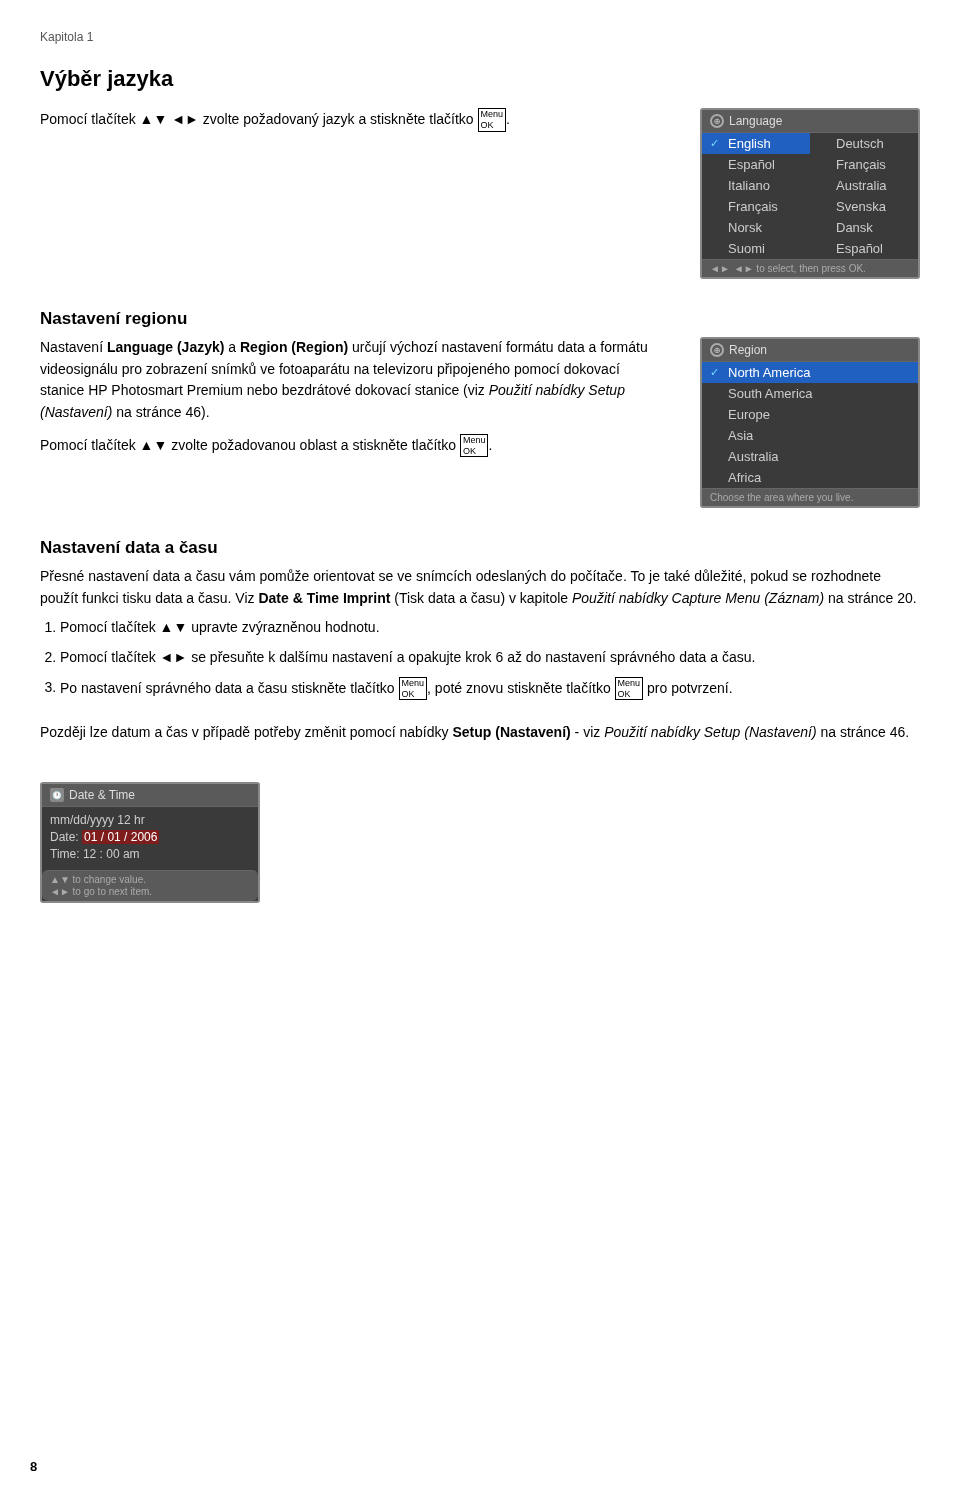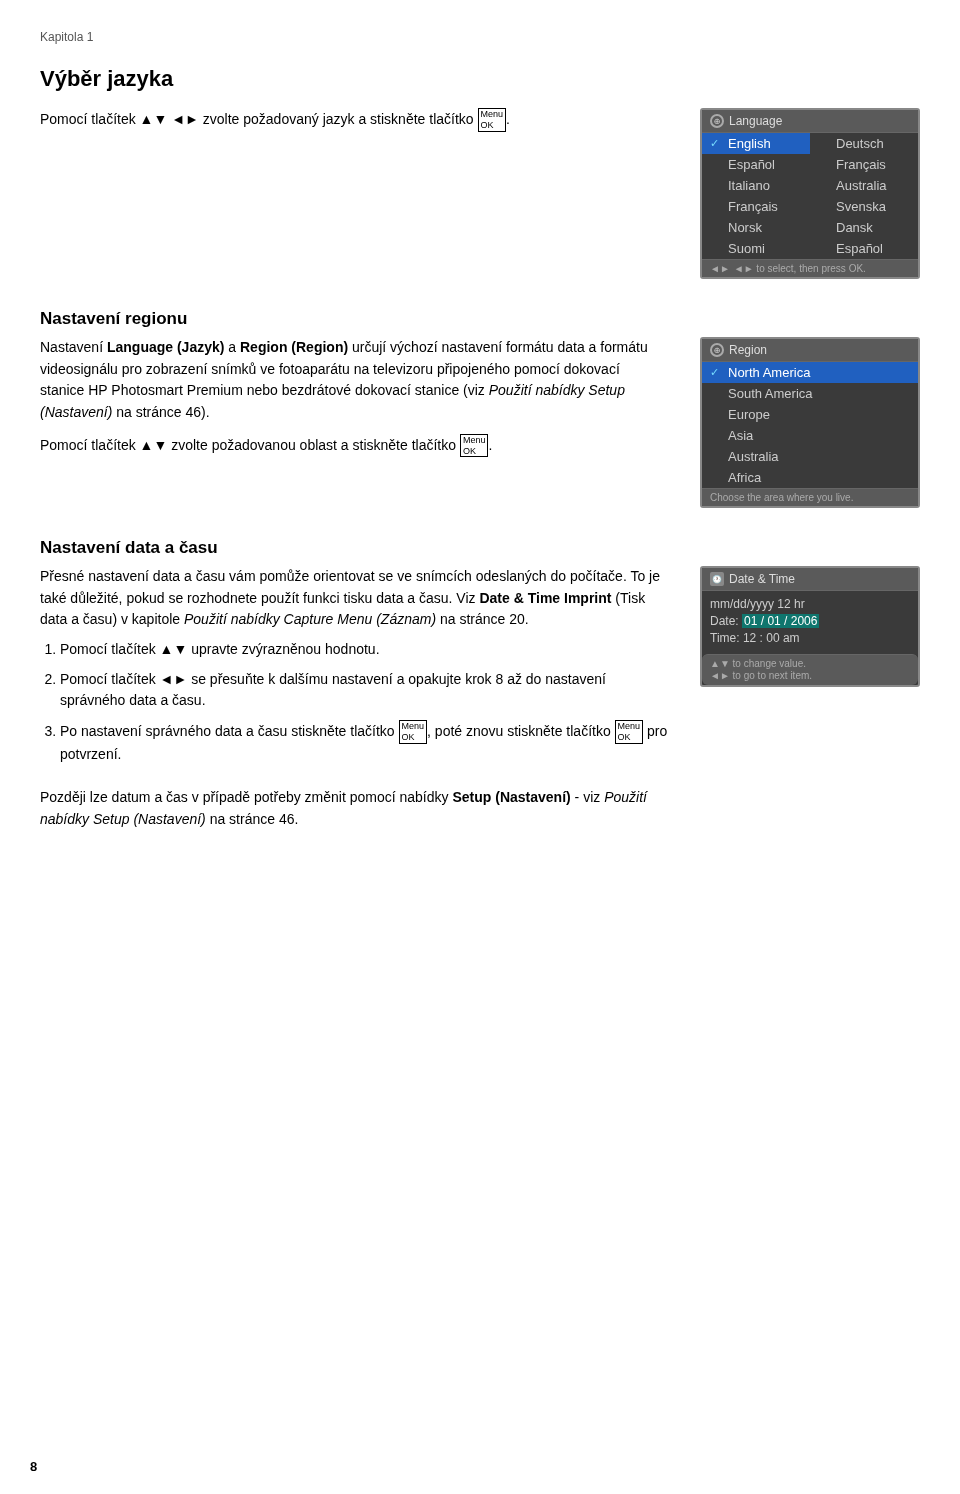--- a/index.html
+++ b/index.html
@@ -128,20 +128,21 @@
       margin-bottom: 30px;
     }
     .section-datetime h3 {
       font-size: 17px;
       font-weight: bold;
       margin-bottom: 8px;
     }
     .datetime-body {
       display: flex;
       gap: 30px;
+      flex-direction: column;
     }
     .datetime-text {
       flex: 1;
     }
     .datetime-text p {
       margin-bottom: 8px;
       line-height: 1.55;
     }
     .datetime-text ol {
       margin-left: 20px;
@@ -188,21 +189,21 @@
     .dt-content {
       padding: 6px 8px;
     }
     .dt-row {
       color: #ccc;
       font-size: 12px;
       margin-bottom: 3px;
     }
     .dt-row .hl {
       color: #fff;
-      background: #0f766e;
+      background: #7f1d1d;
       padding: 0 2px;
     }
     .dt-footer {
       background: #5a5a5a;
       padding: 3px 8px;
       font-size: 10px;
       color: #aaa;
       border-top: 1px solid #666;
       border-radius: 6px;
     }
@@ -362,21 +363,21 @@
   <div class="datetime-body">
     <div class="datetime-text">
       <p>
         <span>Přesné nastavení data a času vám pomůže orientovat se ve snímcích odeslaných do počítače. To je také důležité, pokud se rozhodnete použít funkci tisku data a času. Viz </span><span class="bold">Date &amp; Time Imprint</span><span> (Tisk data a času) v kapitole </span><span class="italic">Použití nabídky Capture Menu (Záznam)</span><span> na stránce 20.</span>
       </p>
       <ol>
         <li>
           <span>Pomocí tlačítek ▲▼ upravte zvýrazněnou hodnotu.</span>
         </li>
         <li>
-          <span>Pomocí tlačítek ◄► se přesuňte k dalšímu nastavení a opakujte krok 8 až do nastavení správného data a času.</span>
+          <span>Pomocí tlačítek ◄► se přesuňte k dalšímu nastavení a opakujte krok 6 až do nastavení správného data a času.</span>
         </li>
         <li>
           <span>Po nastavení správného data a času stiskněte tlačítko </span><span class="menu-ok">Menu<br>OK</span><span>, poté znovu stiskněte tlačítko </span><span class="menu-ok">Menu<br>OK</span><span> pro potvrzení.</span>
         </li>
       </ol>
       <p>
         <span>Později lze datum a čas v případě potřeby změnit pomocí nabídky </span><span class="bold">Setup (Nastavení)</span><span> - viz </span><span class="italic">Použití nabídky Setup (Nastavení)</span><span> na stránce 46.</span>
       </p>
     </div>
 

